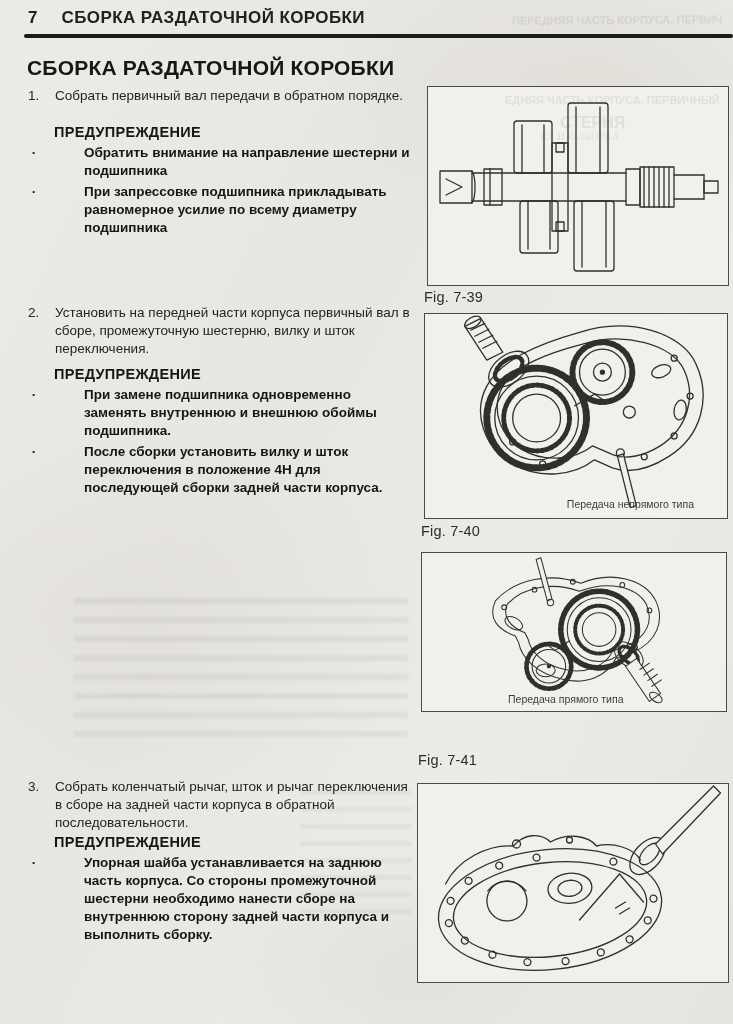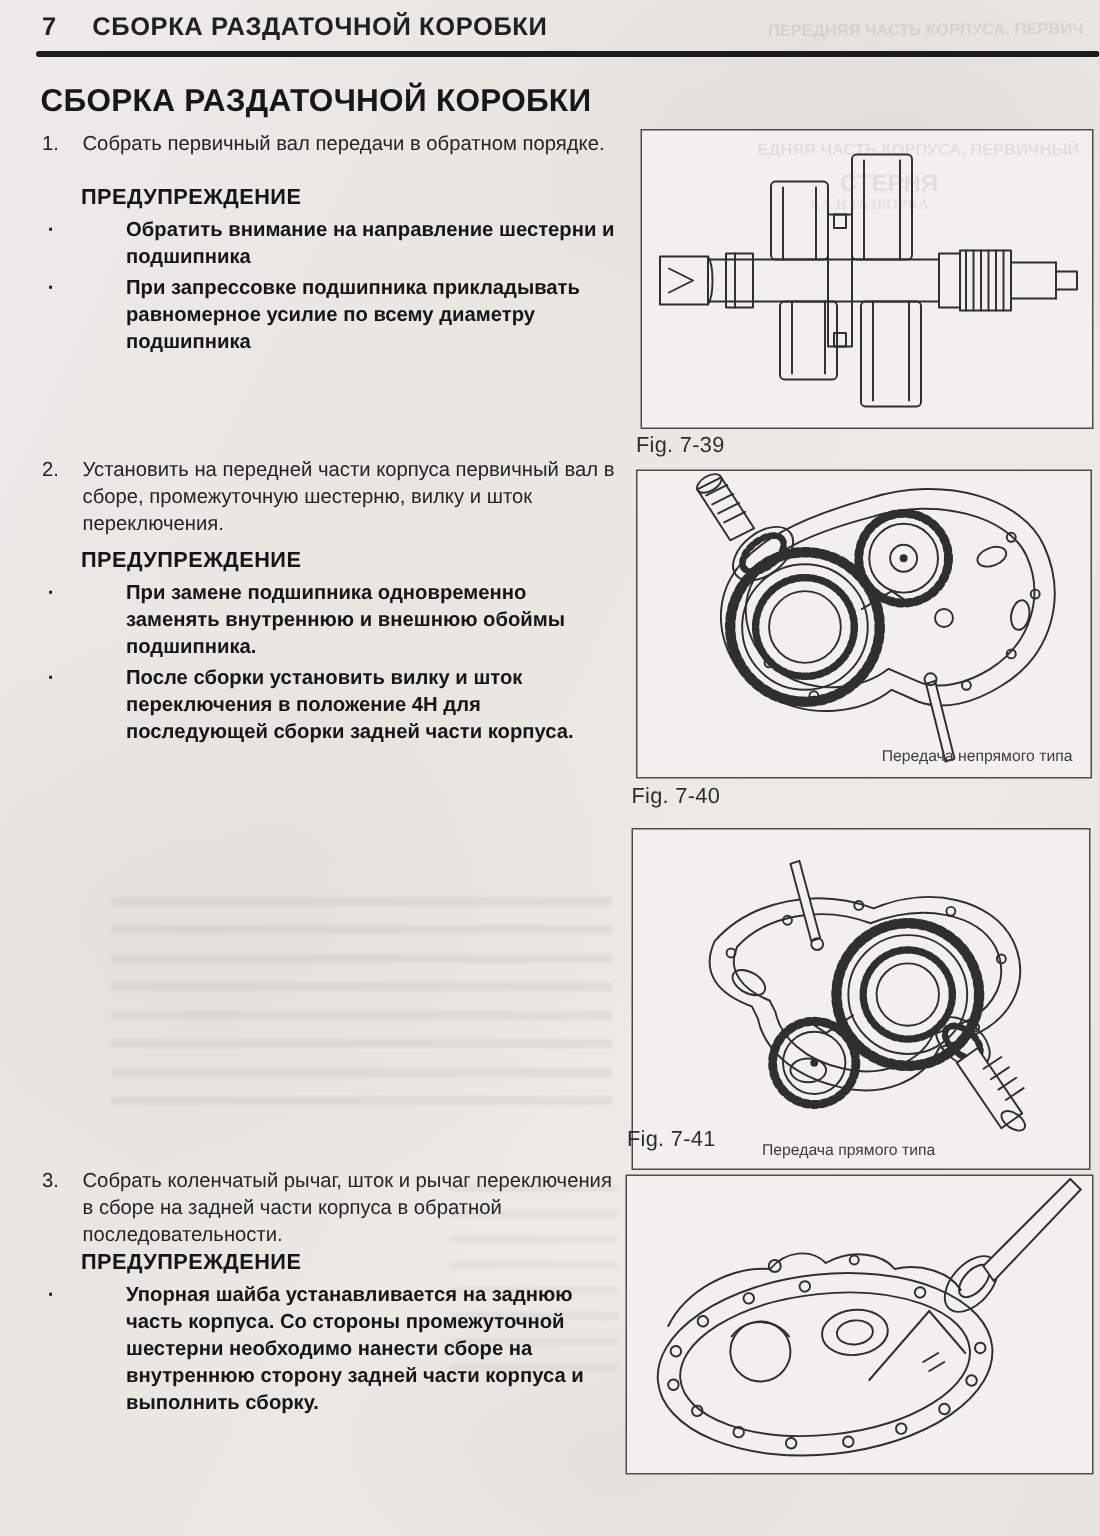--- a/index.html
+++ b/index.html
@@ -213,25 +213,25 @@
         <circle cx="178" cy="58" r="9"></circle>
         <circle cx="178" cy="58" r="2" fill="#2f2f2d"></circle>
 
         <path d="M150,92 L170,80 L182,88"></path>
         <circle cx="205" cy="98" r="6"></circle>
 
         <polygon points="193,142 206,194 212,192 199,140" fill="#f1f0ec"></polygon>
         <circle cx="196" cy="139" r="4"></circle>
       </g>
     </svg>
-    <span class="fig-label" style="right:12px;bottom:8px;">Передача непрямого типа</span>
+    <span class="fig-label" style="right:33px;bottom:8px;">Передача непрямого типа</span>
   </div>
   <div class="fig-caption" style="left:421px;top:523px;">Fig. 7-40</div>
 
-  <div class="figure-box" style="left:421px;top:552px;width:306px;height:228px;">
+  <div class="figure-box" style="left:421px;top:552px;width:306px;height:160px;">
     <svg viewBox="0 0 307 198">
       <g class="drawing">
 
         <path d="M55,60 C80,32 125,24 162,38 C200,22 242,32 256,60 C268,86 256,112 228,124 L206,132 C196,154 168,166 138,158 C106,150 88,132 84,112 L80,104 C58,96 45,82 55,60 Z"></path>
         <path d="M70,64 C90,42 128,36 160,48 C196,34 232,42 244,64 C254,85 244,106 220,116 L202,123 C193,142 168,152 142,146 C115,140 99,124 96,108 L92,100 C74,93 63,80 70,64 Z"></path>
         <ellipse cx="78" cy="88" rx="12" ry="7" transform="rotate(30 78 88)"></ellipse>
         <circle cx="66" cy="68" r="3"></circle>
           <circle cx="104" cy="46" r="3"></circle>
           <circle cx="152" cy="36" r="3"></circle>
         <circle cx="214" cy="40" r="3"></circle>

